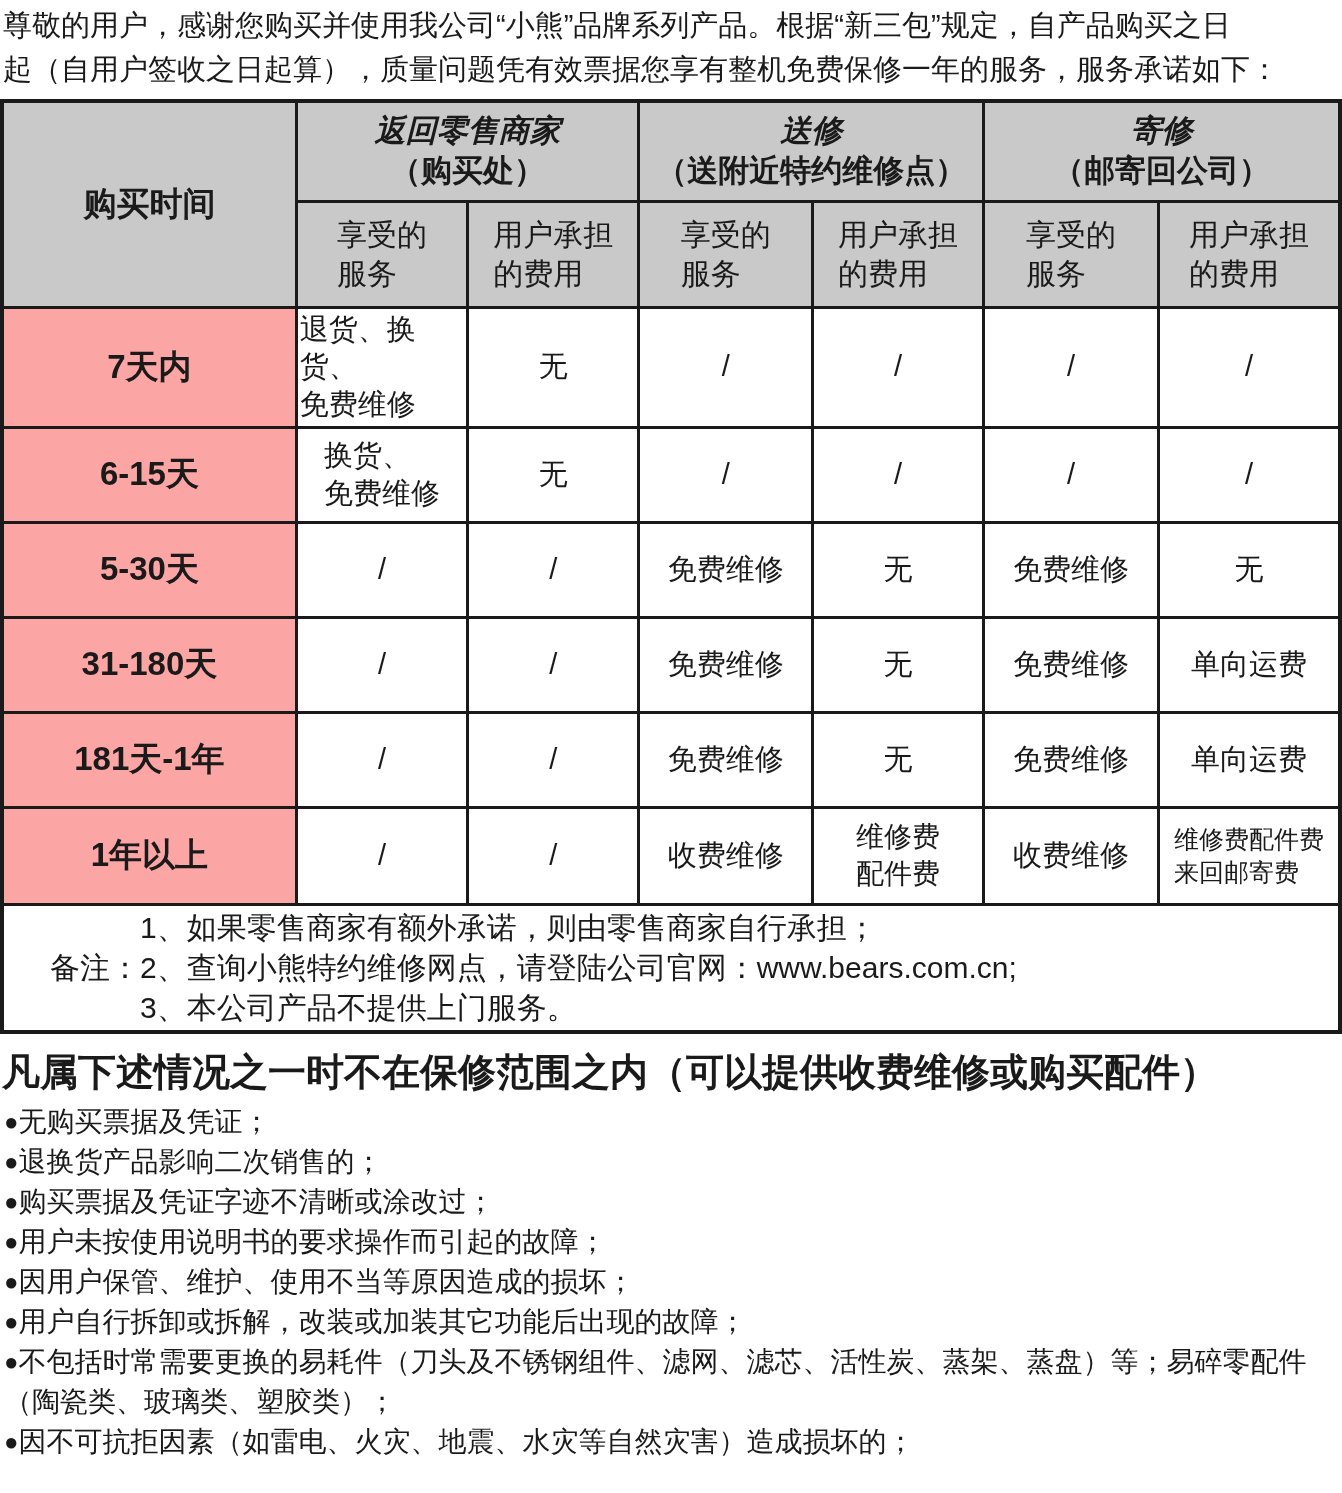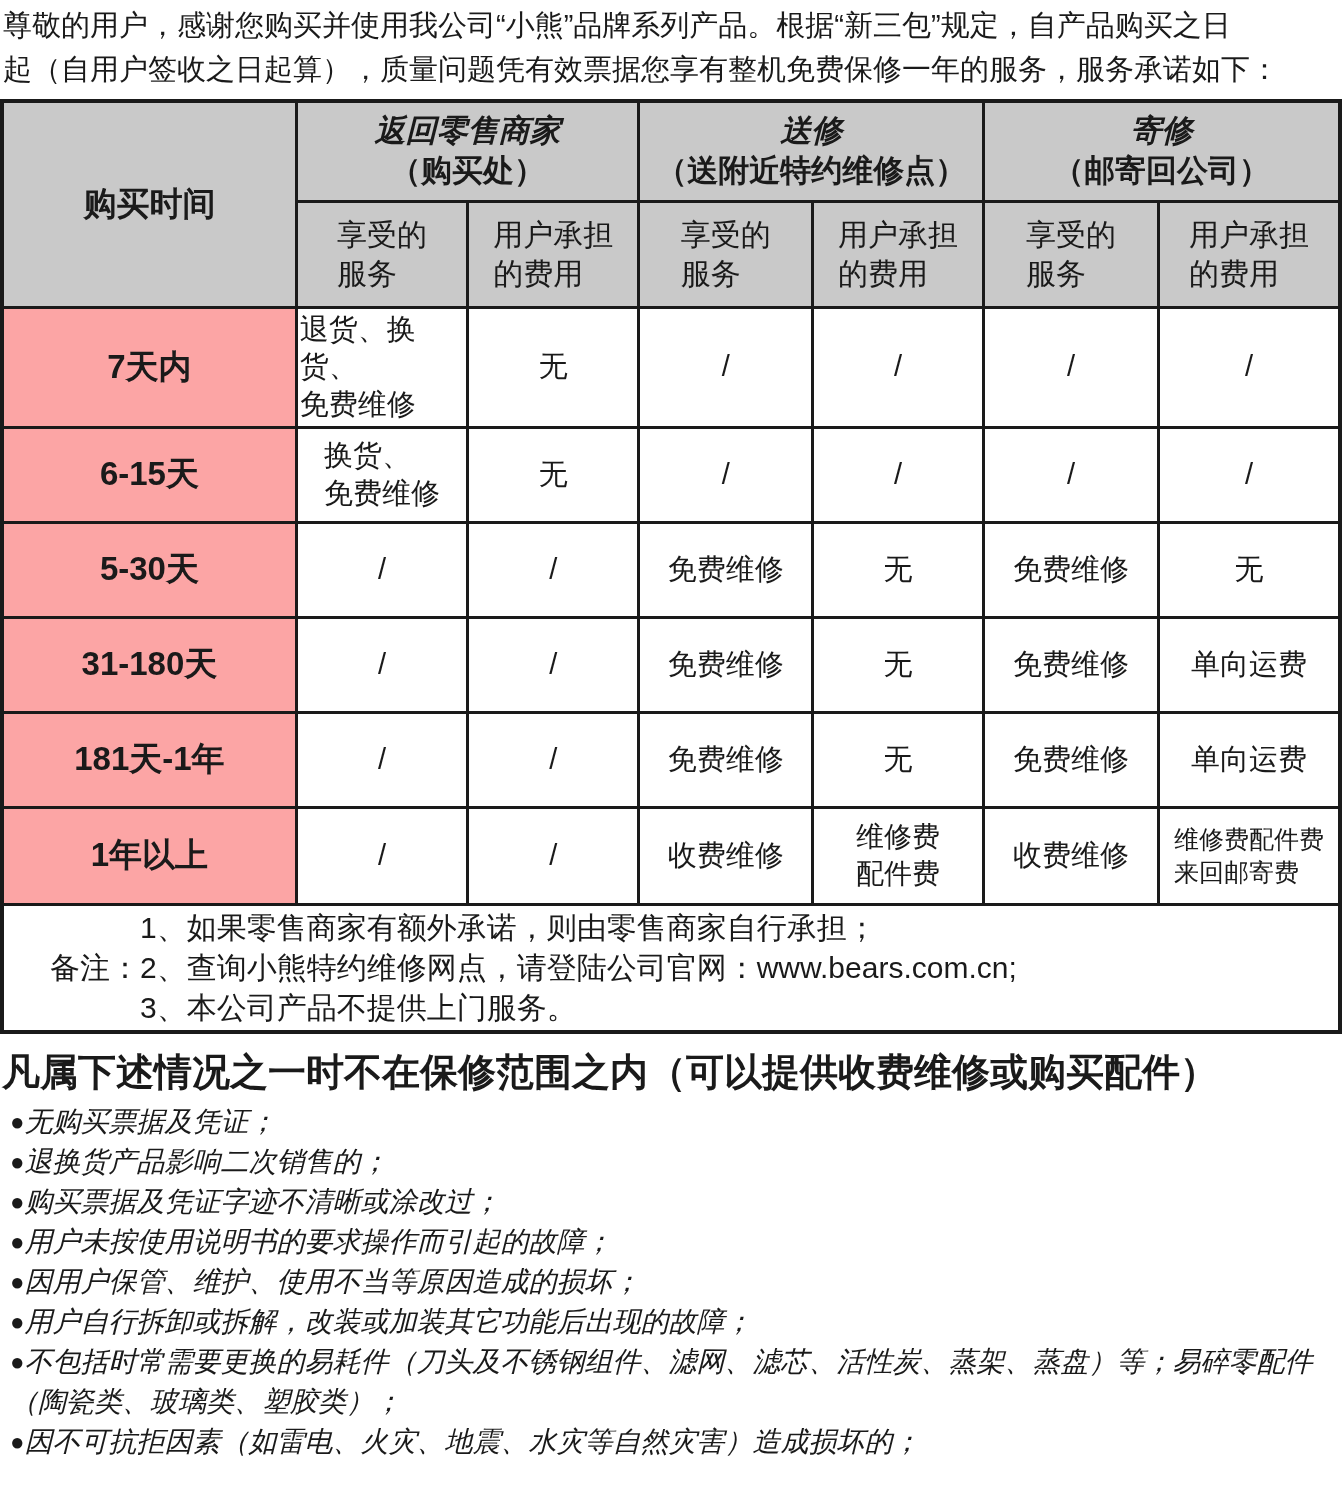--- a/index.html
+++ b/index.html
@@ -61,21 +61,21 @@
   .notes-flex { display:flex; align-items:center; text-align:left;margin-left:44px; }
   .notes-prefix { font-size:30px; line-height:40px; white-space:nowrap; }
   .notes-lines { font-size:30px; line-height:40px; }
   .notes-line { text-align:left; }
 
   .exclusions-heading {
     font-size:38px;
     font-weight:bold;
     margin:13px 0 4px 2px;
   }
-  .bullets { padding:0 10px;font-style:italic; }
+  .bullets { padding:0 4px; }
   .bullet-item {
     font-size:28px;
     line-height:40px;
     text-align:left;
   }
   .bullet-mark { font-size:24px; vertical-align:1px; }
 </style>
 </head>
 <body>
 

